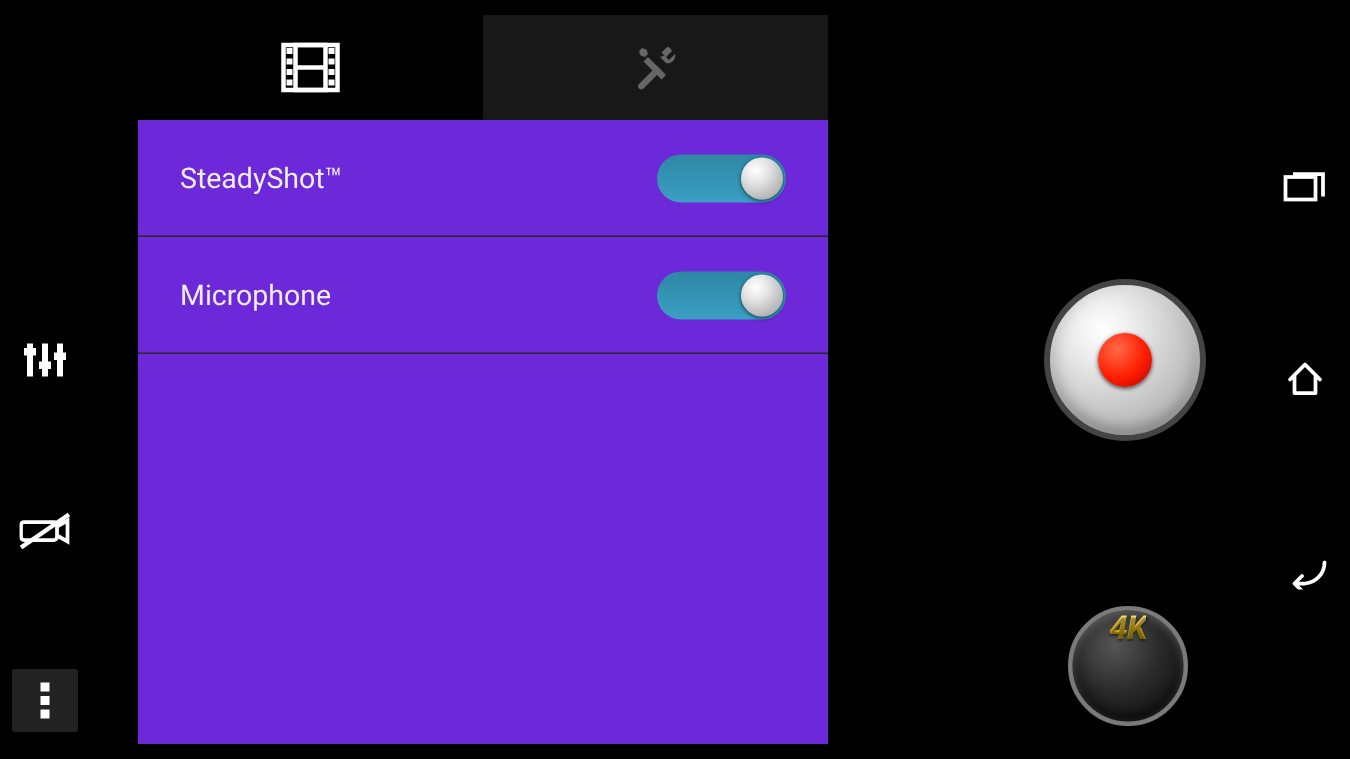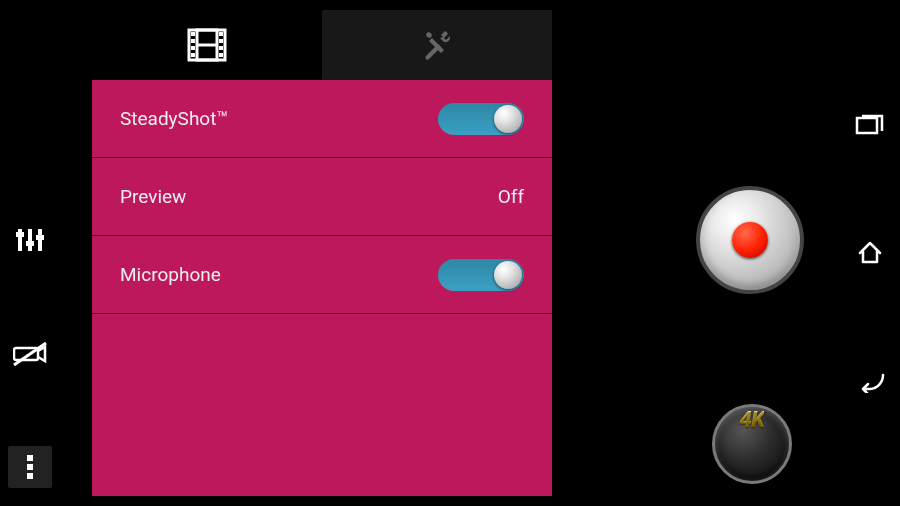--- a/index.html
+++ b/index.html
@@ -7,21 +7,21 @@
   .root { position: relative; width: 900px; height: 506px; }
 
   
   .left-rail { position: absolute; left: 0; top: 0; width: 60px; height: 506px; display: flex; flex-direction: column; align-items: center; justify-content: flex-end; padding-bottom: 18px; gap: 70px; }
   .rail-btn { width: 44px; height: 44px; display: flex; align-items: center; justify-content: center; cursor: pointer; }
   .rail-btn.menu { background: #222; width: 44px; height: 42px; border-radius: 2px; }
   .sliders-icon rect { fill: #fff; }
   .cam-off-icon path, .cam-off-icon line { stroke: #fff; fill: none; }
 
   
-  .panel { position: absolute; left: 92px; top: 10px; width: 460px; height: 486px; background: #be185d; }
+  .panel { position: absolute; left: 92px; top: 10px; width: 460px; height: 486px; background: #6d28d9; }
   .tabs { display: flex; height: 70px; }
   .tab { flex: 1; display: flex; align-items: center; justify-content: center; cursor: pointer; }
   .tab.active { background: #000; }
   .tab.inactive { background: #181818; }
   .tools-icon { fill: #666; }
 
   .rows { }
   .row { display: flex; align-items: center; justify-content: space-between; padding: 0 28px; height: 78px; border-bottom: 1px solid #262626; cursor: pointer; }
   .row-label { color: #eee; font-size: 19px; font-weight: 400; }
   .row-value { color: #eee; font-size: 19px; font-weight: 400; }
@@ -112,24 +112,20 @@
       </div>
     </div>
     <div class="rows">
       <div class="row">
         <span class="row-label">SteadyShot™</span>
         <div class="toggle on">
             <div class="knob"></div>
           </div>
       </div>
       <div class="row">
-        <span class="row-label">Preview</span>
-        <span class="row-value">Off</span>
-      </div>
-      <div class="row">
         <span class="row-label">Microphone</span>
         <div class="toggle on">
             <div class="knob"></div>
           </div>
       </div>
     </div>
   </div>
 
   <div class="record-btn">
     <div class="record-dot"></div>

